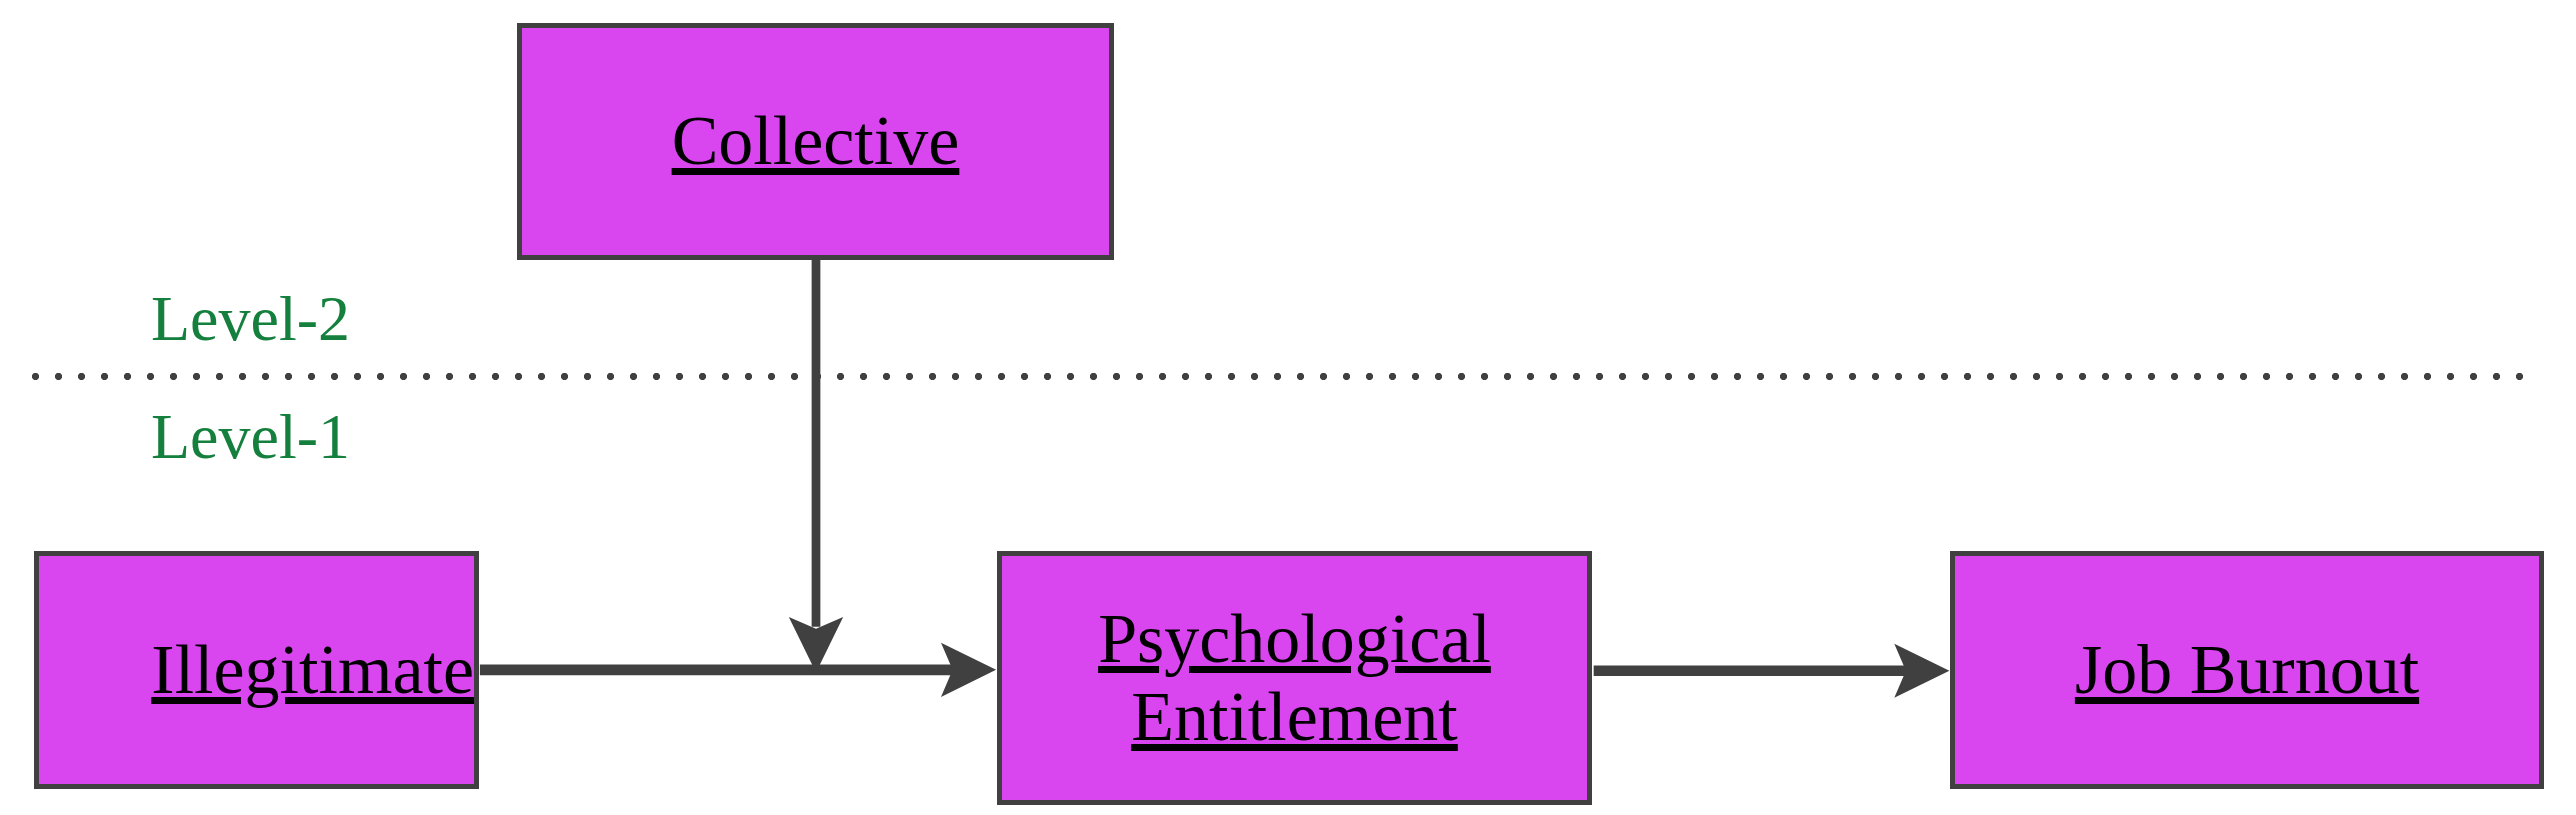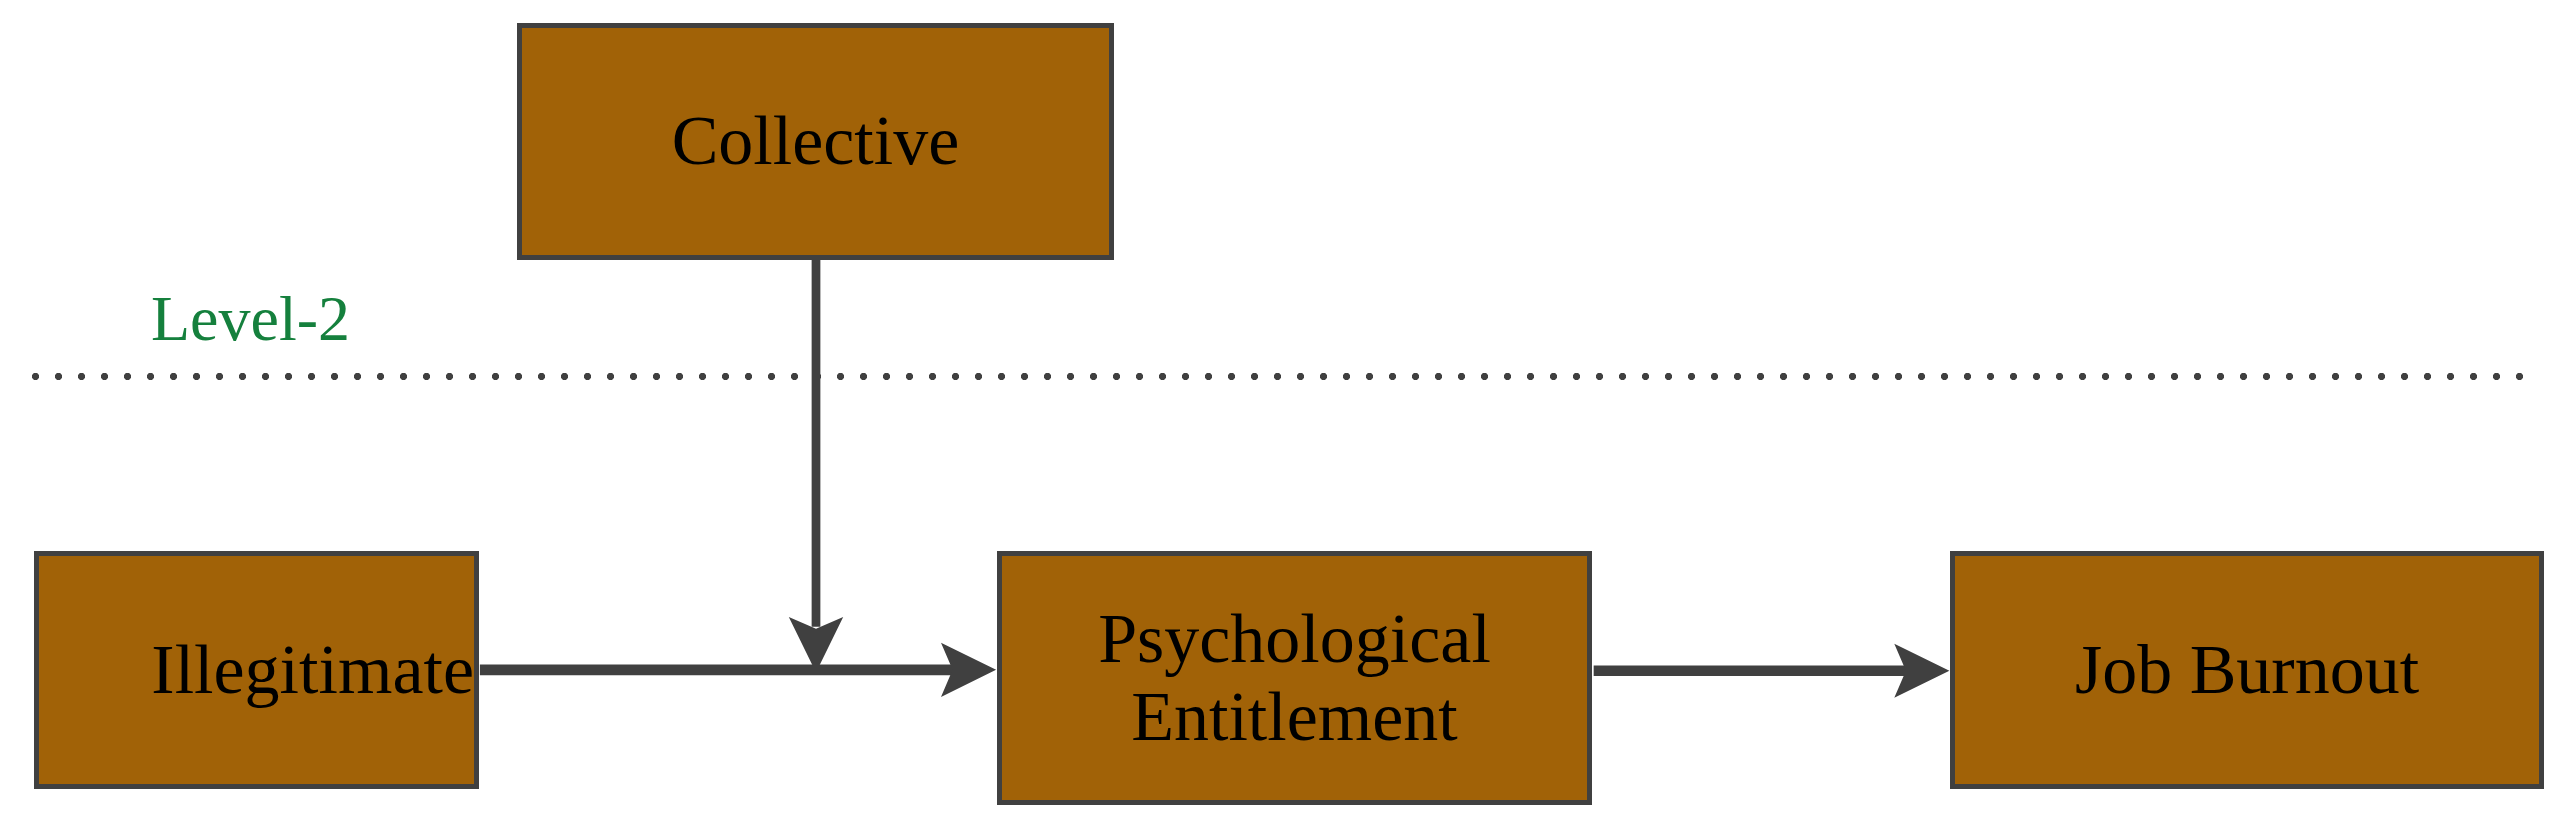--- a/index.html
+++ b/index.html
@@ -11,30 +11,31 @@
     position: relative;
     width: 2576px;
     height: 816px;
     background: #ffffff;
     overflow: hidden;
     font-family: "Liberation Serif", "DejaVu Serif", serif;
   }
   .node-box {
     position: absolute;
     box-sizing: border-box;
-    background: #a16207;
+    background: #d946ef;
     border: 5.8px solid #404040;
     display: flex;
     flex-direction: column;
     align-items: center;
     justify-content: center;
     text-align: center;
     color: #000000;
     line-height: 1.12;
     z-index: 3;
+    text-decoration: underline;
   }
   .node-label {
     display: block;
     white-space: nowrap;
   }
   
   #node-collective-climate {
     left: 517px; top: 23px; width: 597px; height: 237px;
     font-size: 70px;
   }
@@ -87,20 +88,21 @@
 
 <div id="canvas">
 
   <div class="node-box" id="node-collective-climate">
     <span class="node-label">Collective</span>
   </div>
 
   <div id="level-divider"></div>
 
   <div class="level-label" id="level-2-label">Level-2</div>
+  <div class="level-label" id="level-1-label">Level-1</div>
 
   <div class="node-box" id="node-illegitimate-tasks">
     <span class="node-label">Illegitimate</span>
   </div>
 
   <div class="node-box" id="node-psychological-entitlement">
     <span class="node-label">Psychological</span>
     <span class="node-label">Entitlement</span>
   </div>
 

